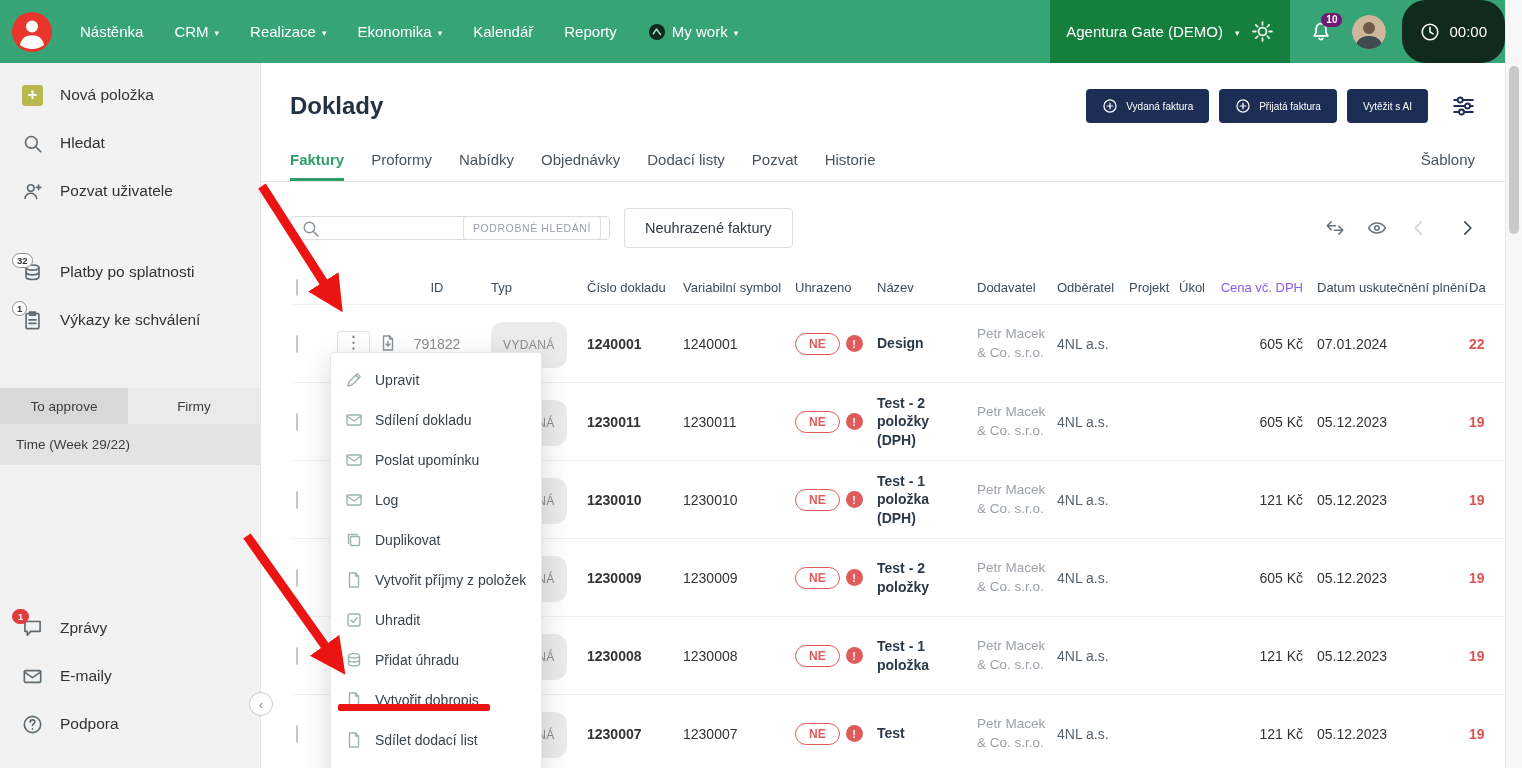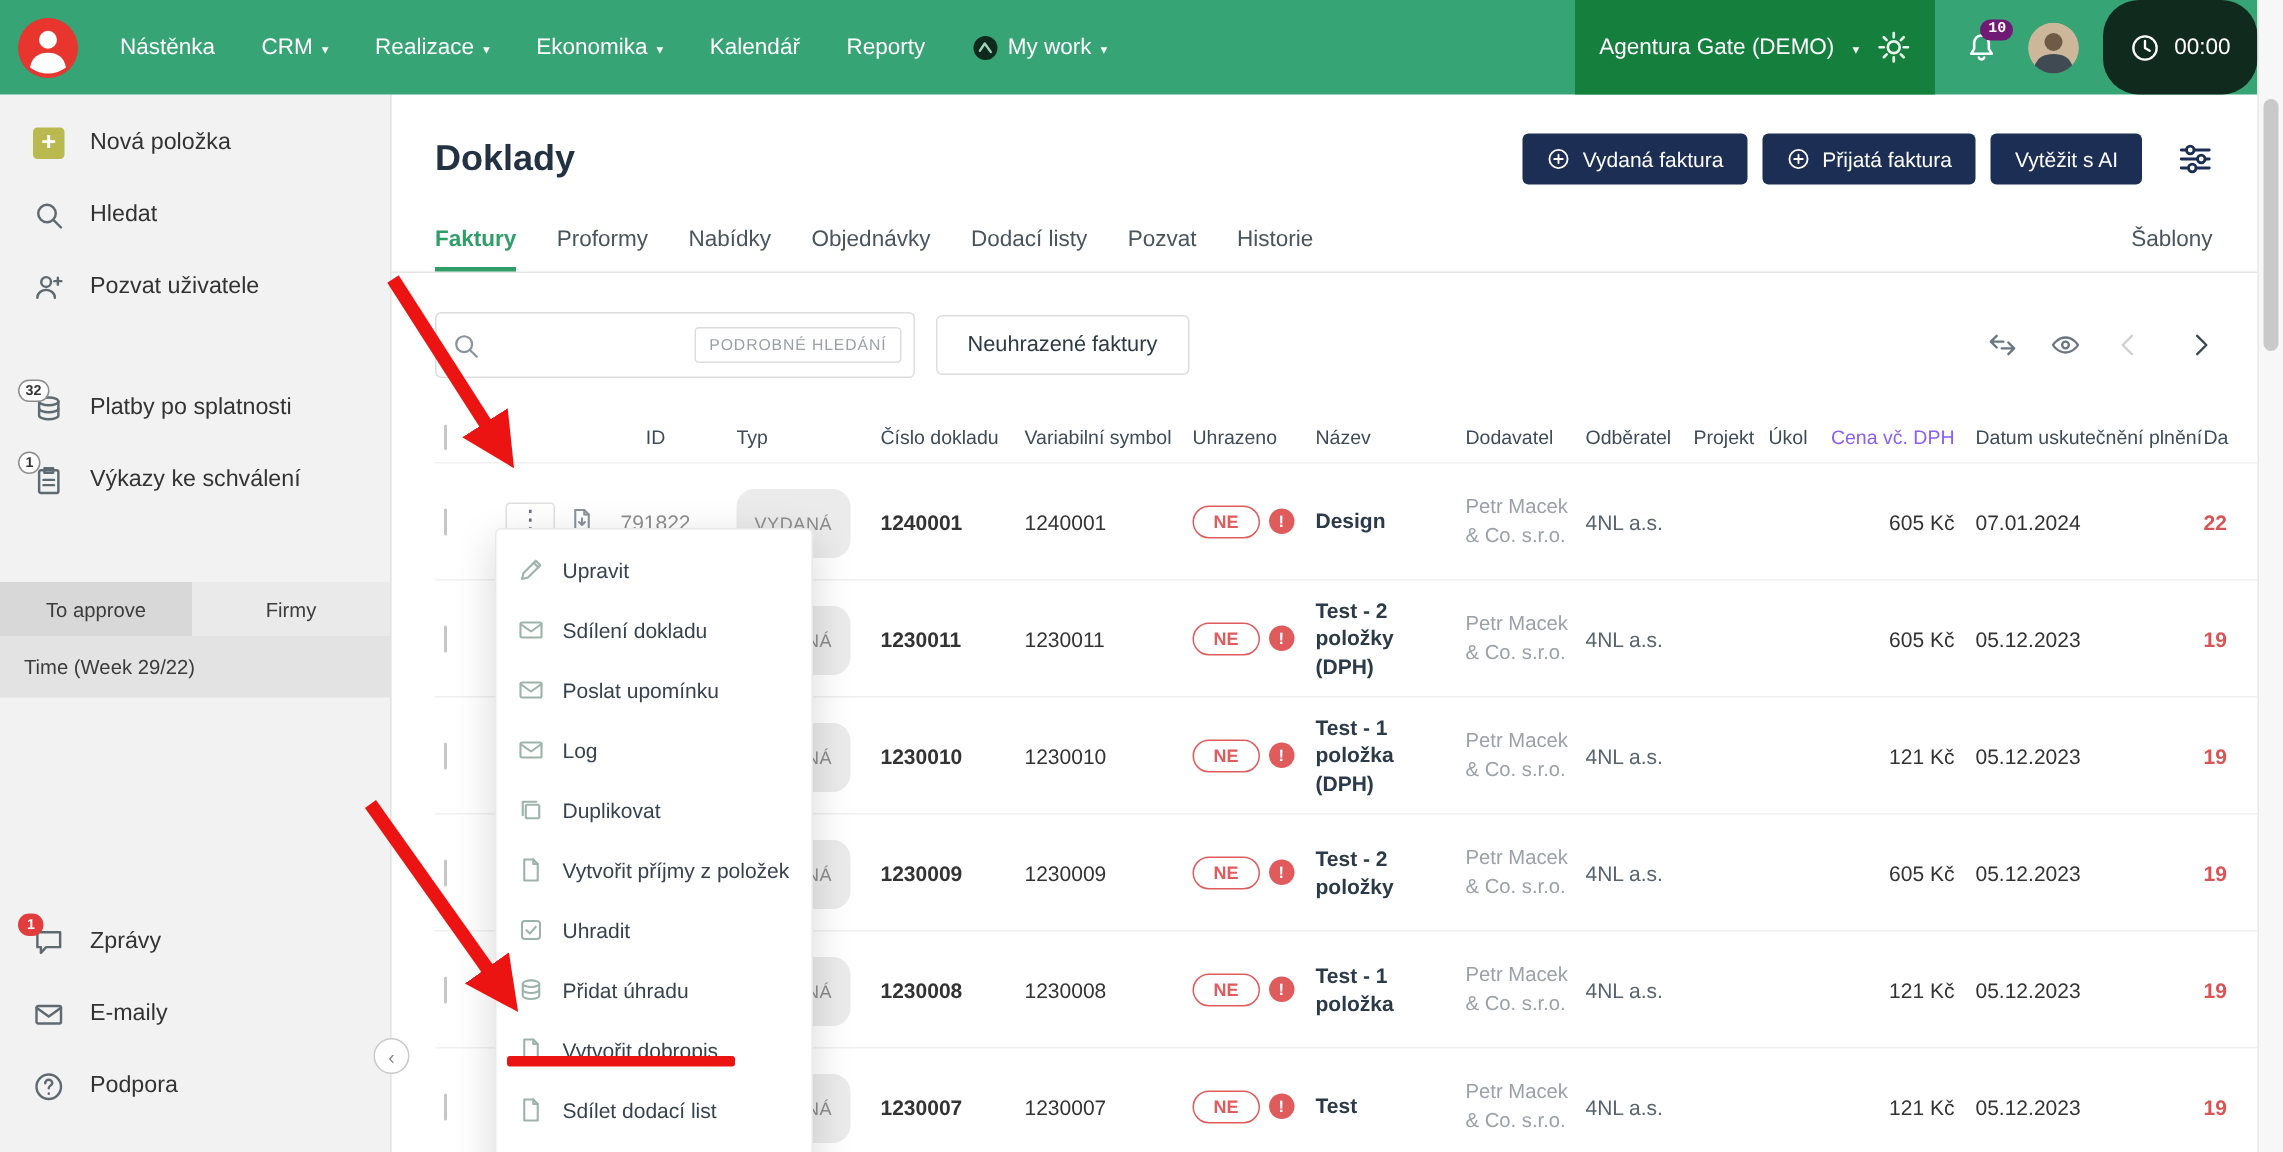--- a/index.html
+++ b/index.html
@@ -10,21 +10,21 @@
   .topbar{position:absolute;left:0;top:0;width:1505px;height:63px;background:#37a476;display:flex;align-items:center;z-index:10;}
   .logo{width:40px;height:40px;margin-left:12px;flex:none;}
   .nav{display:flex;gap:31px;margin-left:28px;align-items:center;}
   .nav-item{color:#fff;font-size:15px;font-weight:500;display:flex;align-items:center;gap:6px;cursor:pointer;white-space:nowrap;}
   .caret{font-size:9px;opacity:.95;transform:translateY(1px);}
   .nav-app-ic{width:18px;height:18px;display:inline-block;}
   .topbar-right{margin-left:auto;display:flex;align-items:center;height:100%;}
   .account{background:#15803d;height:100%;display:flex;align-items:center;padding:0 16px;gap:12px;color:#fff;font-size:15px;font-weight:500;cursor:pointer;}
   .gear{width:23px;height:23px;color:#eaf4ee;display:inline-block;cursor:pointer;}
   .bell-wrap{position:relative;margin:0 20px 0 20px;color:#fff;width:22px;height:22px;cursor:pointer;}
-  .badge-red{position:absolute;top:-8px;right:-10px;background:#701a75;color:#fff;border-radius:9px;font-size:10px;font-weight:700;padding:2px 5px;line-height:1;font-family:Liberation Mono, monospace;}
+  .badge-red{position:absolute;top:-8px;right:-10px;background:#701a75;color:#fff;border-radius:9px;font-size:10px;font-weight:700;padding:2px 5px;line-height:1;}
   .avatar{width:34px;height:34px;border-radius:50%;margin-right:16px;overflow:hidden;flex:none;cursor:pointer;}
   .timer{background:#102a1e;height:100%;display:flex;align-items:center;gap:9px;padding:0 18px;color:#fff;font-size:15px;border-radius:24px;}
   .clock-ic{width:20px;height:20px;display:inline-block;color:#fff;}
 
   
   .sidebar{position:absolute;left:0;top:63px;width:260px;bottom:0;background:#f2f2f2;border-right:1px solid #e2e2e2;z-index:5;}
   .side-group1{padding-top:8px;}
   .side-item{display:flex;align-items:center;gap:17px;padding-left:22px;height:48px;font-size:15.5px;color:#333;cursor:pointer;}
   .icon-wrap{position:relative;width:21px;height:21px;color:#5f6a70;flex:none;}
   .plus-box{width:21px;height:21px;background:#b9b94f;border-radius:3px;color:#fff;font-size:17px;font-weight:700;display:flex;align-items:center;justify-content:center;flex:none;}
@@ -37,31 +37,31 @@
   .side-tab:not(.active){flex:1;background:#eaeaea;}
   .time-row{height:41px;background:#e3e3e3;display:flex;align-items:center;padding-left:16px;font-size:13.5px;color:#3c3c3c;cursor:pointer;}
   .side-bottom{position:absolute;bottom:20px;left:0;right:0;}
   .collapse{position:absolute;left:249px;top:692px;width:22px;height:22px;border:1px solid #c9c9c9;border-radius:50%;background:#fff;color:#8a8a8a;font-size:13px;display:flex;align-items:center;justify-content:center;z-index:45;cursor:pointer;}
 
   
   .main{position:absolute;left:260px;top:63px;right:17px;bottom:0;background:#fff;overflow:hidden;}
   .main-head{display:flex;align-items:center;padding:26px 28px 0 30px;}
   .page-title{font-size:24px;font-weight:700;color:#233242;margin:0;}
   .actions{margin-left:auto;display:flex;align-items:center;gap:10px;}
-  .btn-navy{background:#1c2e54;color:#fff;font-size:14px;height:34px;padding:0 16px;border-radius:4px;display:flex;align-items:center;gap:8px;border:none;cursor:pointer;font-family:inherit;}
+  .btn-navy{background:#1c2e54;color:#fff;font-size:10px;height:34px;padding:0 16px;border-radius:4px;display:flex;align-items:center;gap:8px;border:none;cursor:pointer;font-family:inherit;}
   .btn-ic{width:16px;height:16px;display:inline-block;color:#fff;}
   .sliders{width:27px;height:24px;color:#1c2e54;margin-left:12px;display:inline-block;cursor:pointer;}
 
   .tabs{display:flex;align-items:flex-end;gap:27px;padding:0 30px;margin-top:28px;border-bottom:1px solid #e4e4e4;}
   .tab{font-size:15px;color:#4a545c;padding-bottom:10px;border-bottom:3px solid transparent;cursor:pointer;white-space:nowrap;}
   .tab.active{color:#2f9e68;font-weight:700;border-bottom-color:#2f9e68;}
   .tabs-right{margin-left:auto;font-size:15px;color:#4a545c;padding-bottom:10px;border-bottom:3px solid transparent;cursor:pointer;}
 
   .toolbar{display:flex;align-items:center;padding:0 28px 0 30px;margin-top:26px;}
-  .searchbox{width:320px;height:44px;border:1px solid #ddd;border-radius:4px;display:flex;align-items:center;padding:0 8px 0 10px;gap:8px;box-sizing:border-box;}
+  .searchbox{width:320px;height:24px;border:1px solid #ddd;border-radius:4px;display:flex;align-items:center;padding:0 8px 0 10px;gap:8px;box-sizing:border-box;}
   .search-ic{width:19px;height:19px;color:#8a929b;flex:none;}
   .searchbox input{border:none;outline:none;flex:1;font-size:14px;min-width:0;background:transparent;font-family:inherit;}
   .chip{border:1px solid #ddd;border-radius:3px;font-size:10.5px;letter-spacing:.6px;color:#9aa0a6;padding:5px 9px;white-space:nowrap;cursor:pointer;background:#fff;}
   .btn-outline{margin-left:14px;height:40px;border:1px solid #ddd;border-radius:4px;background:#fff;font-size:14.5px;color:#2f3a44;padding:0 20px;cursor:pointer;font-family:Liberation Sans, sans-serif;}
   .tool-icons{margin-left:auto;display:flex;align-items:center;gap:22px;}
   .tool-ic{width:20px;height:20px;color:#6b7680;display:inline-block;cursor:pointer;}
   .pg{width:20px;height:20px;display:inline-block;cursor:pointer;}
   .pg-prev{color:#cfcfcf;}
   .pg-next{color:#3c4650;margin-left:6px;}
 

